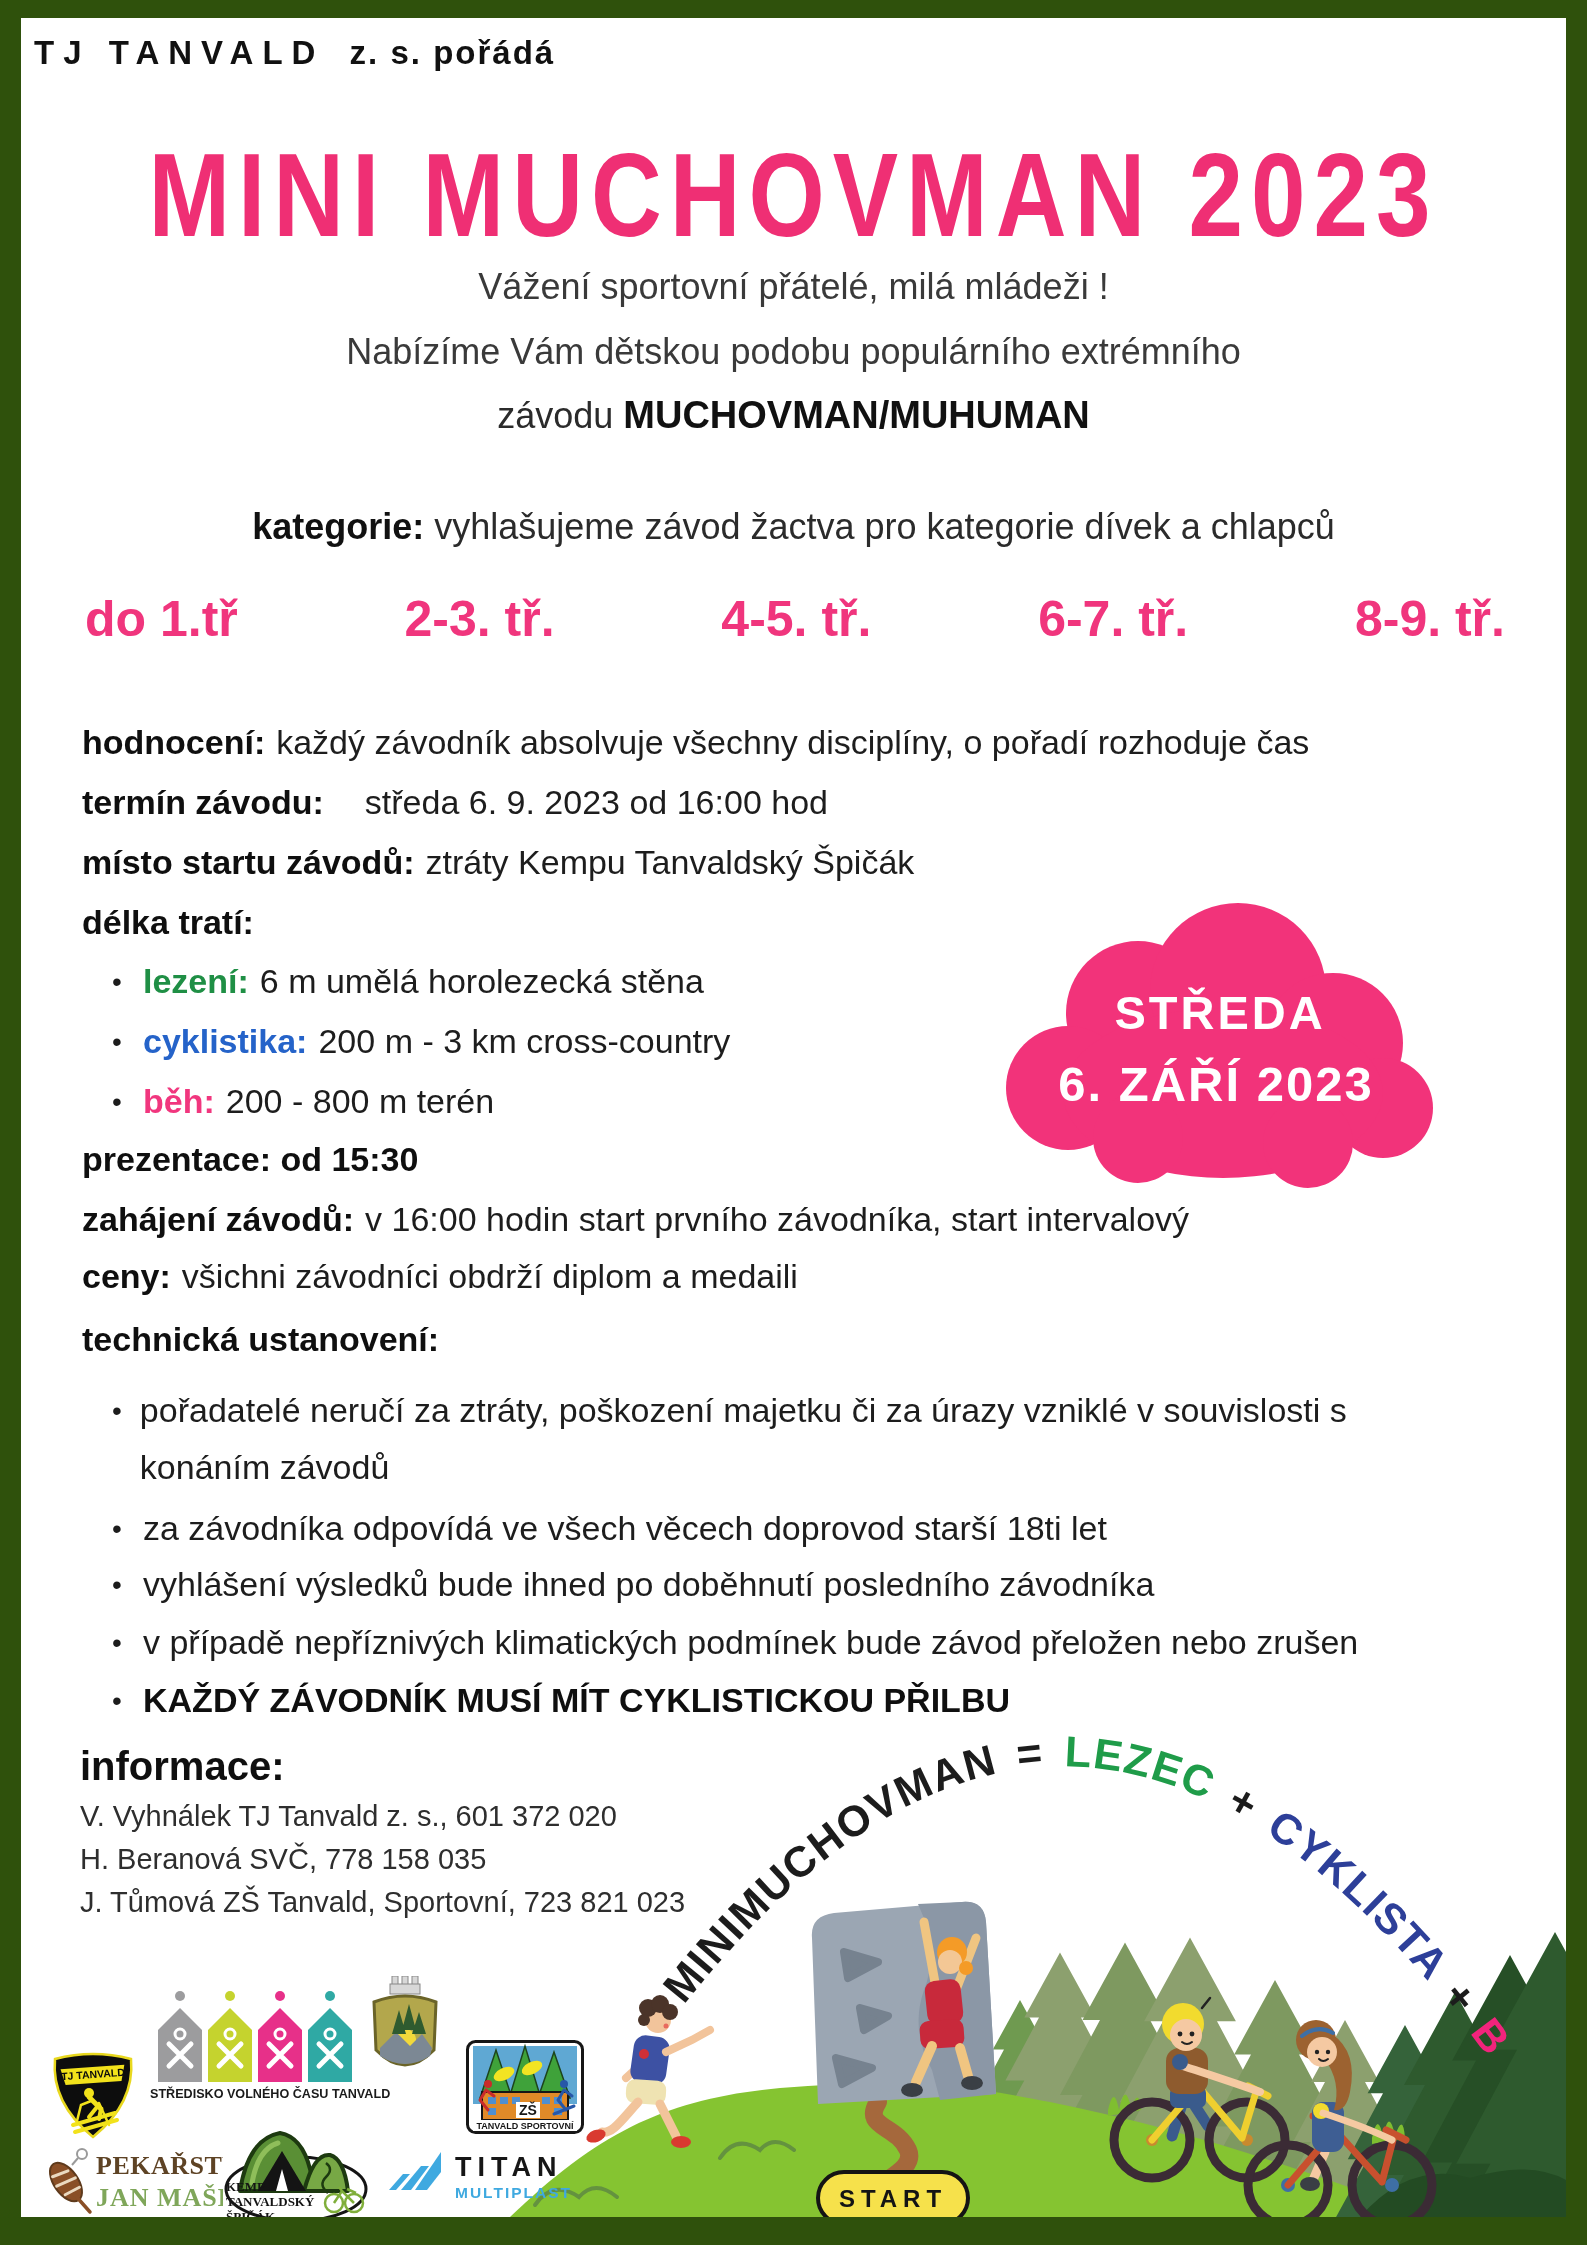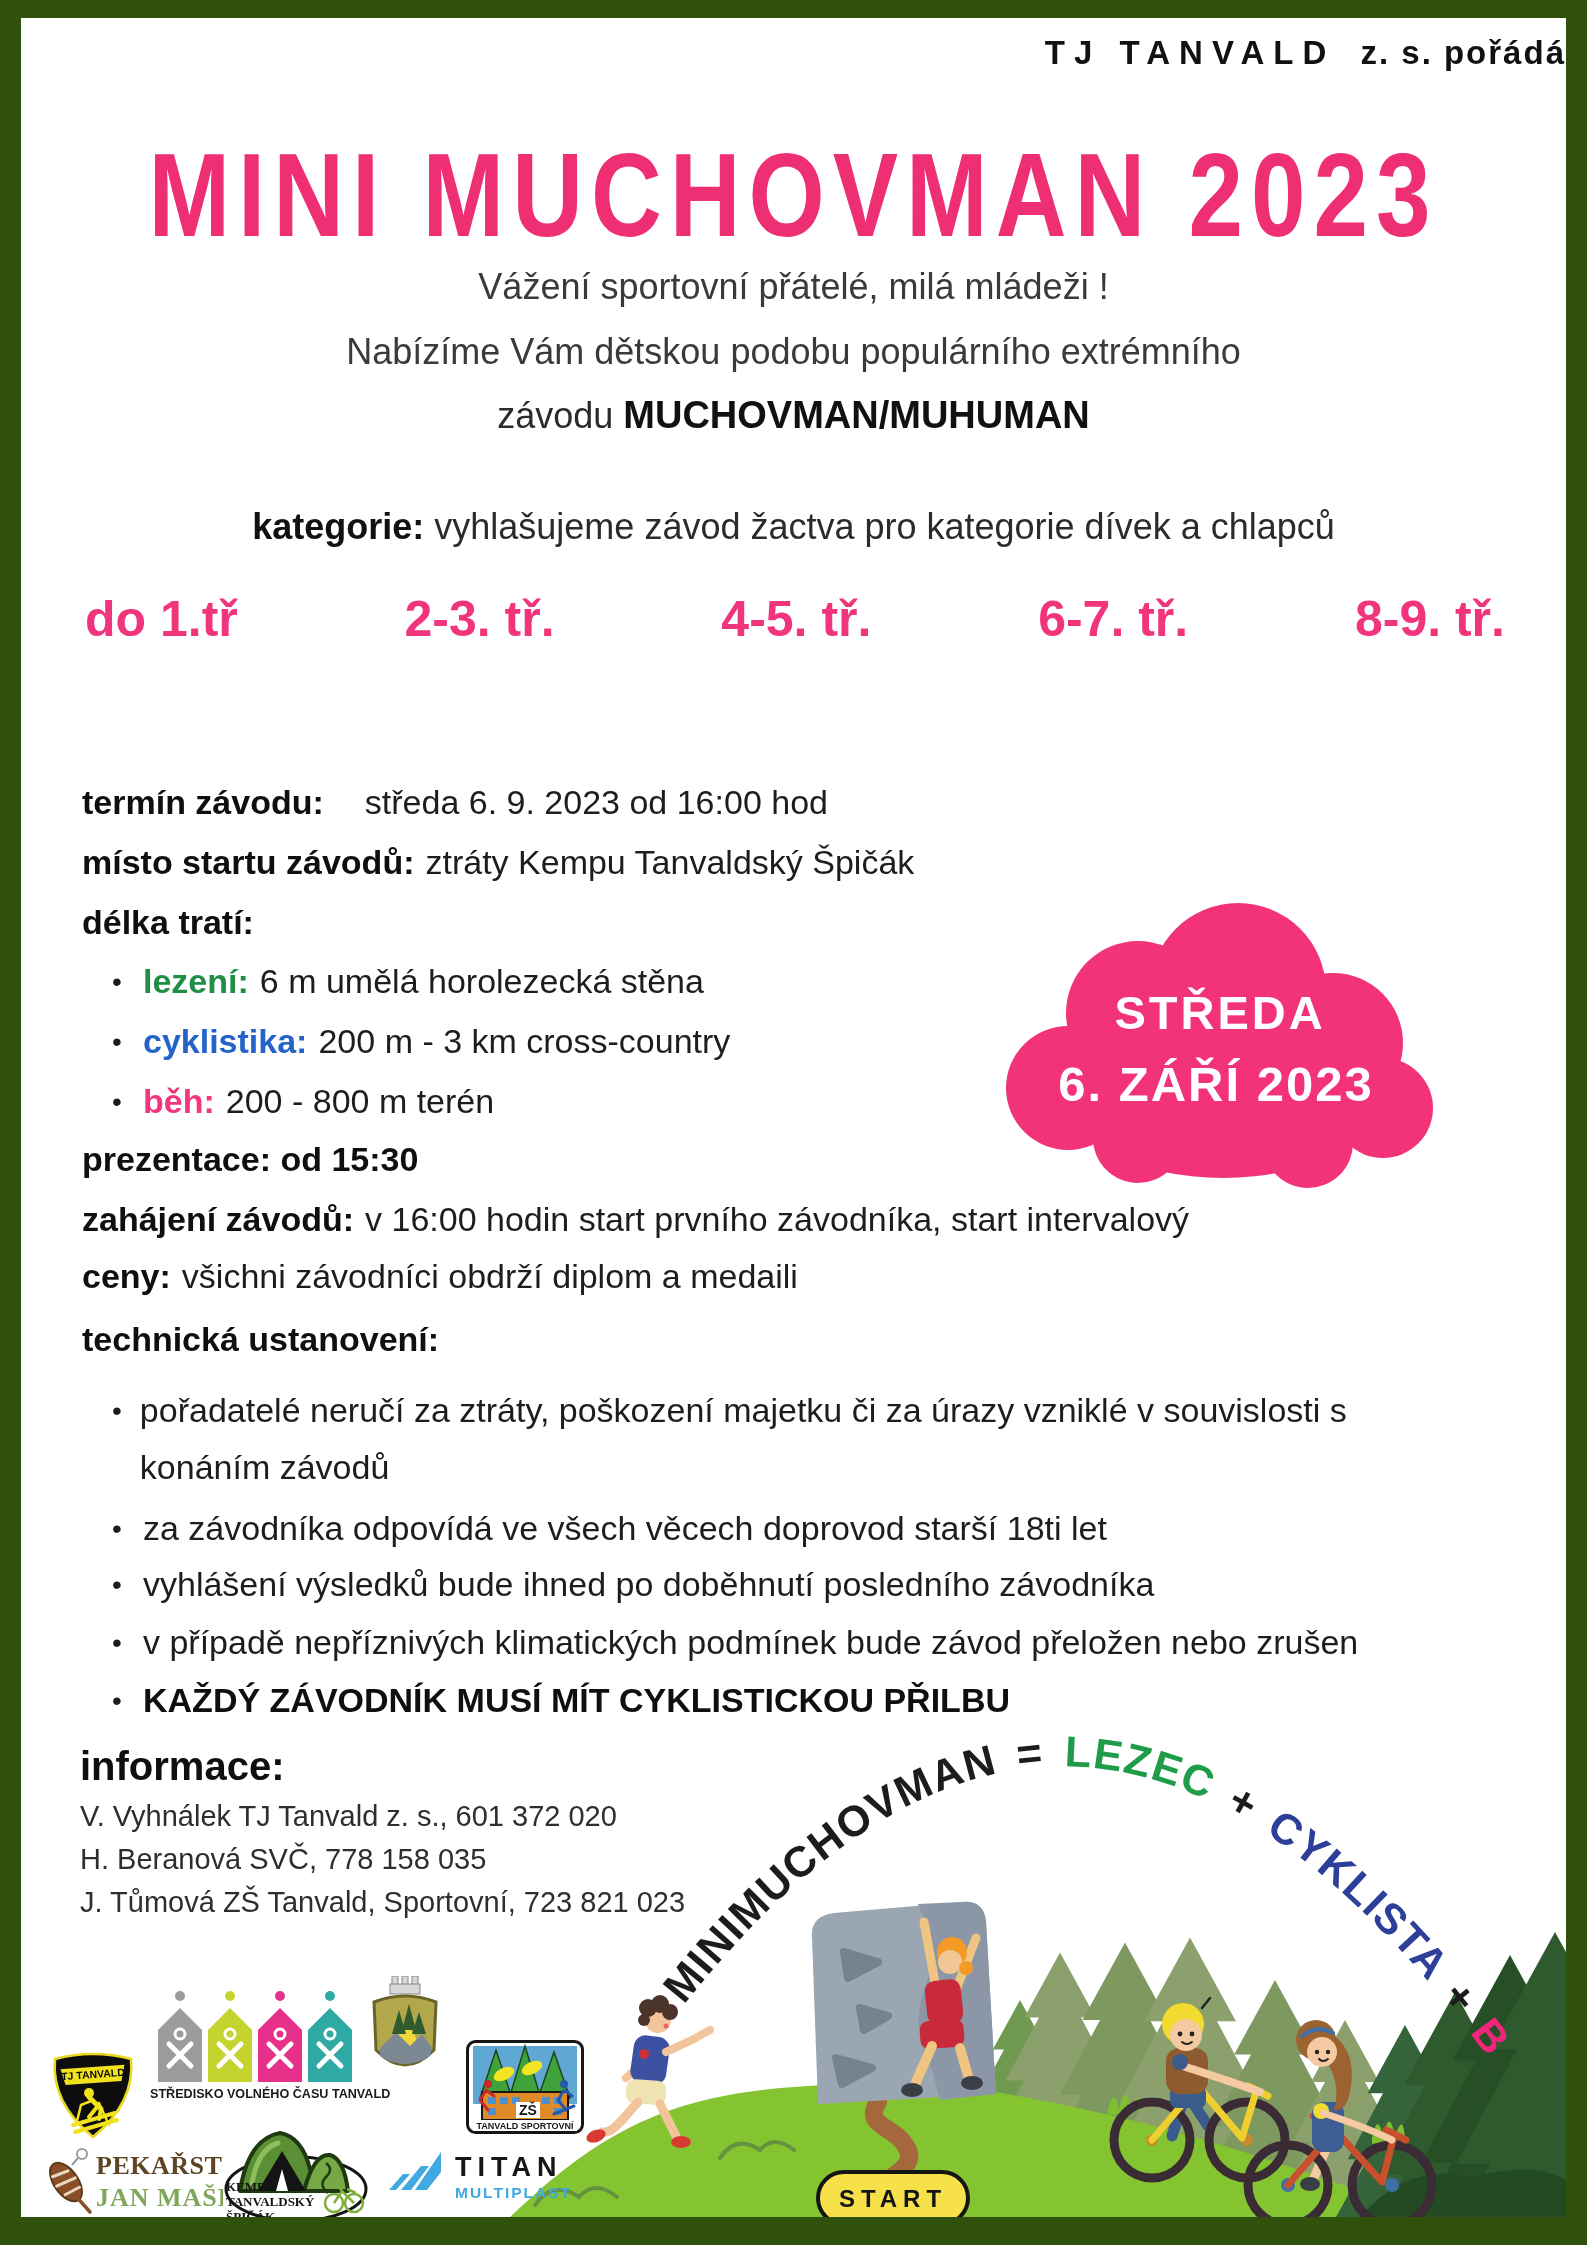--- a/index.html
+++ b/index.html
@@ -9,21 +9,21 @@
     font-family:"Liberation Sans",sans-serif;color:#1d1d1d;
   }
   .abs{position:absolute;}
   
   .frame{background:#2F510C;z-index:6;}
   .frame.top{left:0;top:0;width:1587px;height:18px;}
   .frame.left{left:0;top:0;width:21px;height:2245px;}
   .frame.right{right:0;top:0;width:21px;height:2245px;}
   .frame.bottom{left:0;top:2217px;width:1587px;height:28px;}
   
-  .organizer{left:7px;right:21px;top:34px;text-align:right;font-size:33px;font-weight:700;color:#111;z-index:3;}
+  .organizer{left:34px;right:21px;top:34px;text-align:left;font-size:33px;font-weight:700;color:#111;z-index:3;}
   .organizer .team{letter-spacing:9px;}
   .organizer .rest{letter-spacing:2px;margin-left:16px;}
   .title{left:21px;right:21px;top:126px;text-align:center;font-size:98px;font-weight:800;
          letter-spacing:8px;transform:scaleY(1.22);transform-origin:50% 0;white-space:nowrap;z-index:3;}
   .intro{left:21px;right:21px;text-align:center;font-size:36px;color:#3a3a3a;z-index:3;white-space:nowrap;}
   .intro.l1{top:266px;}
   .intro.l2{top:331px;}
   .intro.l3{top:394px;color:#2b2b2b;}
   .intro.l3 b{font-size:38px;color:#111;}
   .kategorie{left:21px;right:21px;top:506px;text-align:center;font-size:36px;color:#2b2b2b;white-space:nowrap;z-index:3;}
@@ -82,20 +82,23 @@
     <span class="lbl">kategorie:</span><span>vyhlašujeme závod žactva pro kategorie dívek a chlapců</span>
   </div>
   <div class="abs cats" style="color: rgb(240, 53, 125);">
     <span>do 1.tř</span>
     <span>2-3. tř.</span>
     <span>4-5. tř.</span>
     <span>6-7. tř.</span>
     <span>8-9. tř.</span>
   </div>
 
+  <div class="abs info-line" style="top:723px;">
+    <span class="lbl">hodnocení:</span><span>každý závodník absolvuje všechny disciplíny, o pořadí rozhoduje čas</span>
+  </div>
   <div class="abs info-line" style="top:783px;">
     <span class="lbl">termín závodu:</span><span class="tab-gap">středa 6. 9. 2023 od 16:00 hod</span>
   </div>
   <div class="abs info-line" style="top:843px;">
     <span class="lbl">místo startu závodů:</span><span>ztráty Kempu Tanvaldský Špičák</span>
   </div>
   <div class="abs info-line" style="top:903px;">
     <span class="lbl">délka tratí:</span><span></span>
   </div>
 

